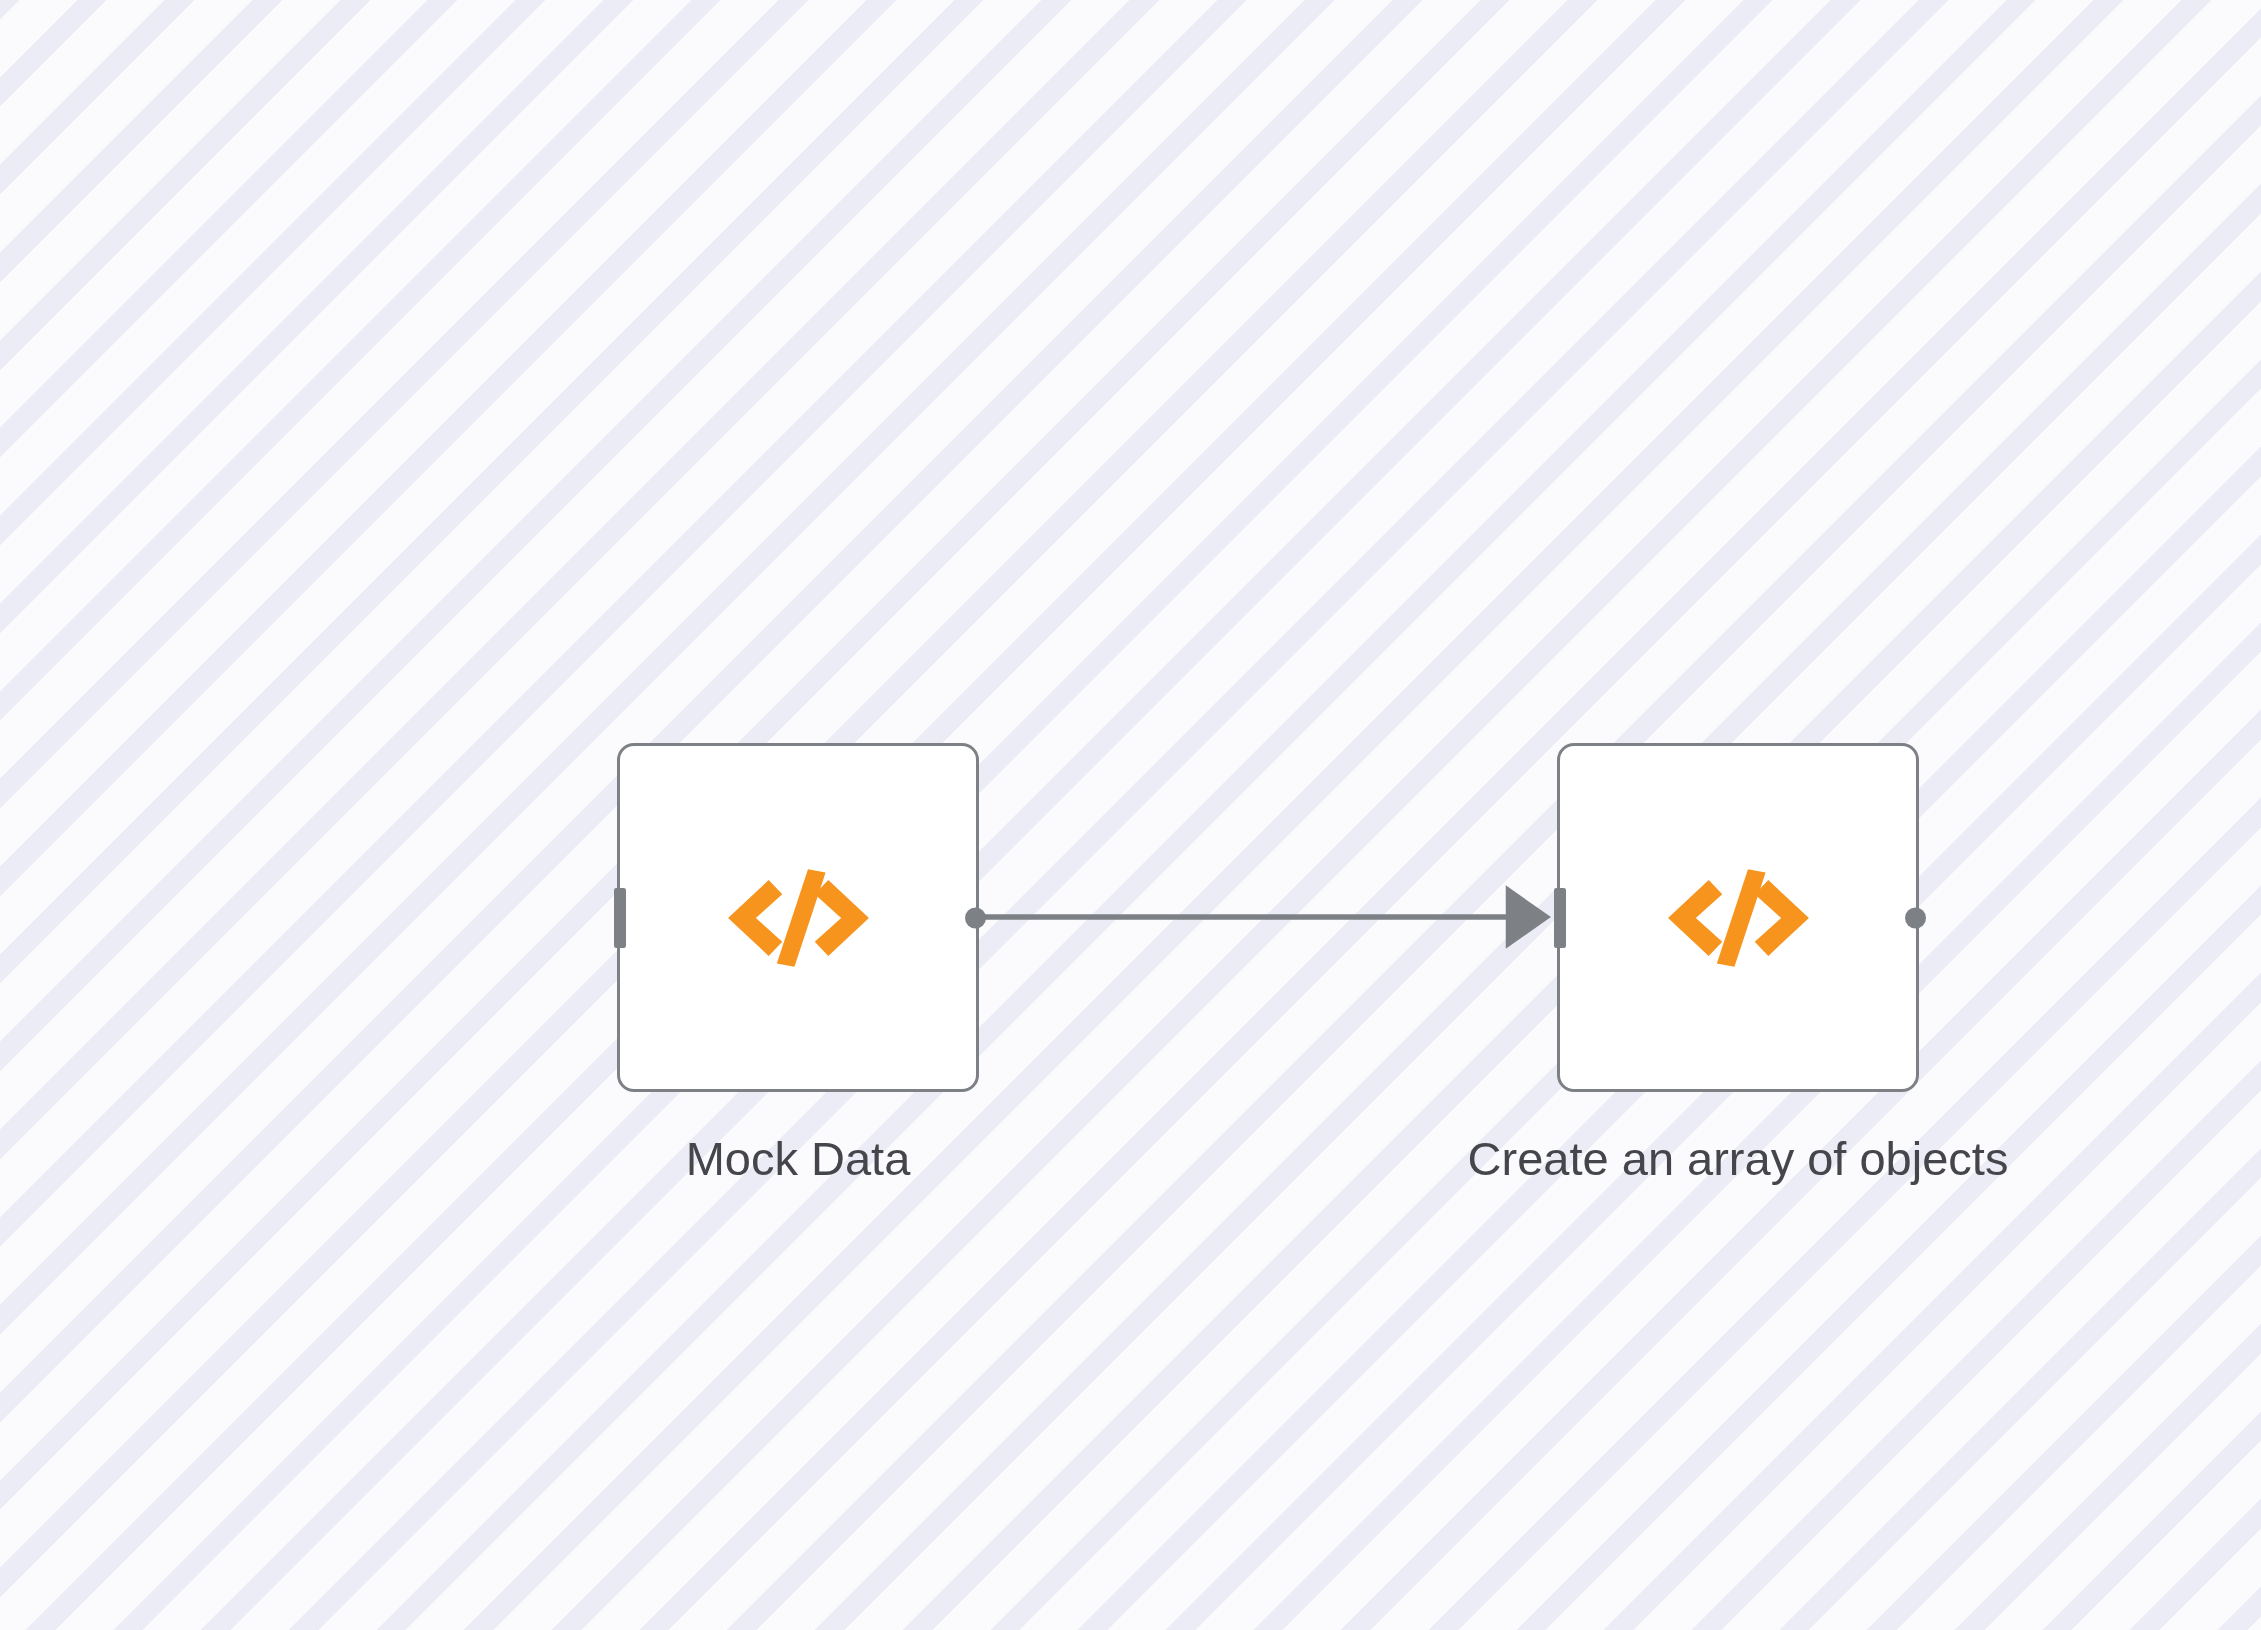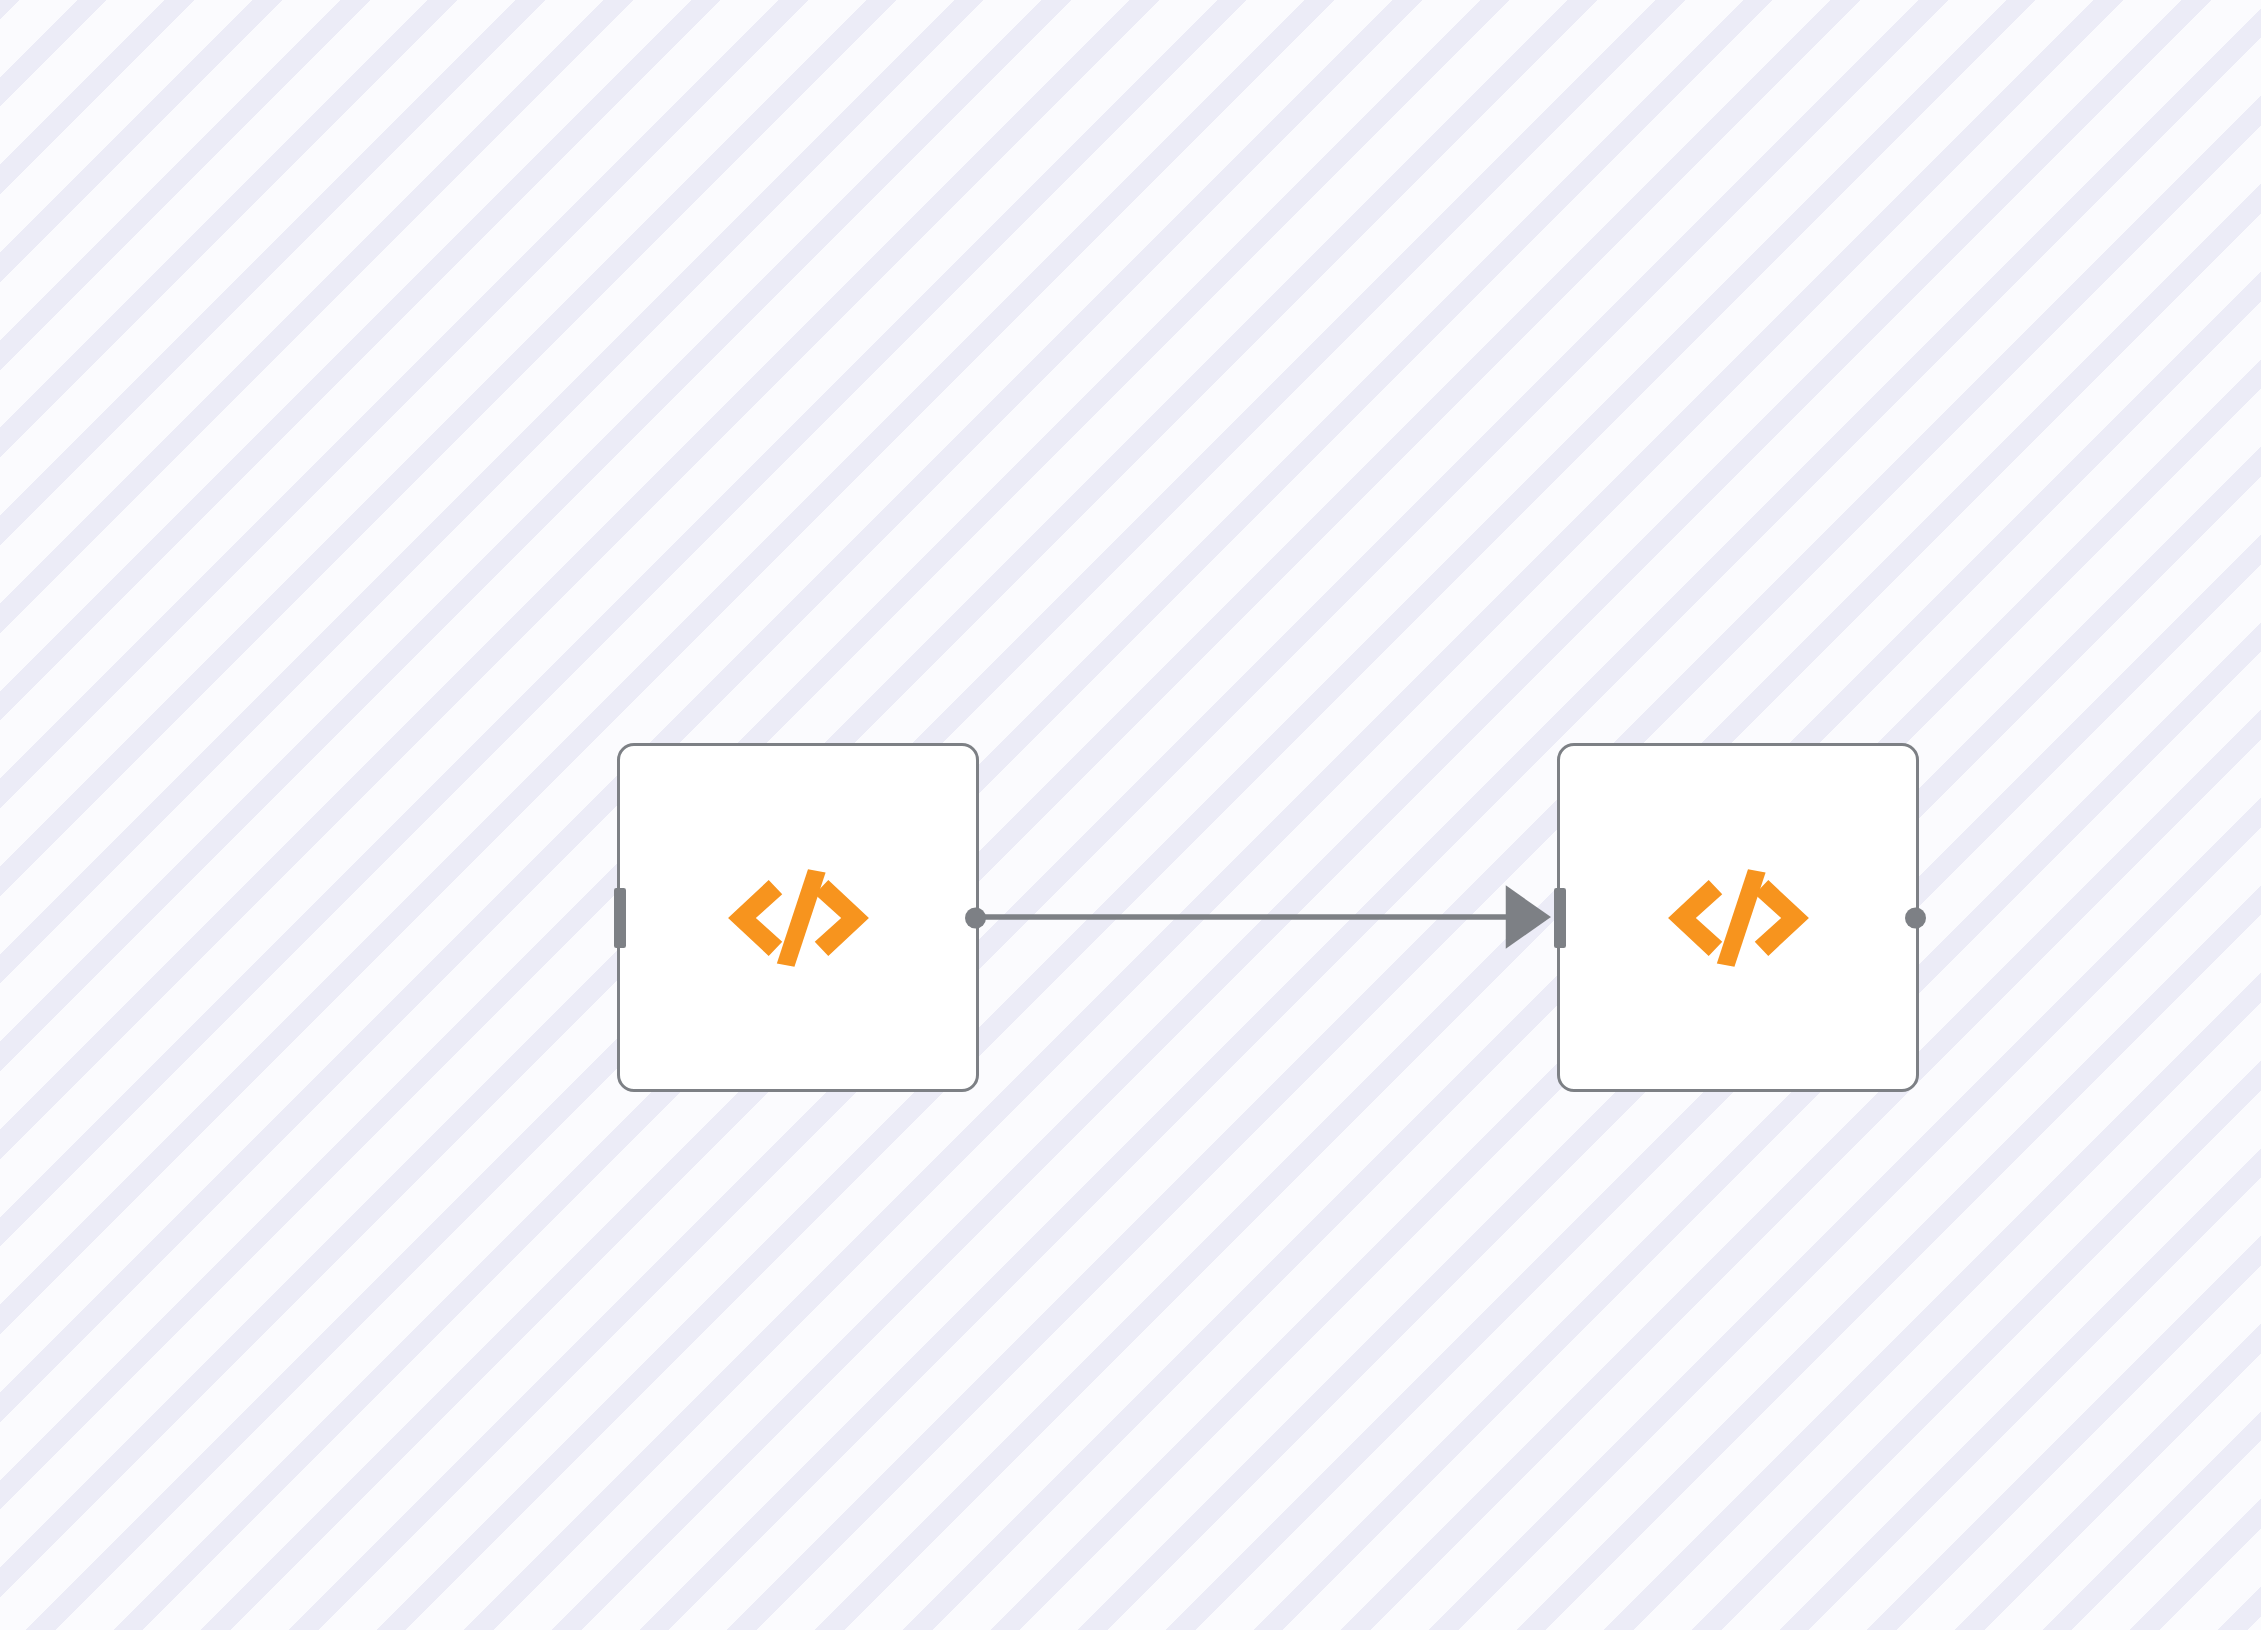--- a/index.html
+++ b/index.html
@@ -106,29 +106,31 @@
       <polygon fill="#f7941e" points="33,22 43,32.5 23.5,50 43,67.5 33,78 3,50"></polygon>
 
       <polygon fill="#f7941e" points="62,14 75,16.5 52,86 39,83.5"></polygon>
 
       <polygon fill="#f7941e" points="77,22 107,50 77,78 67,67.5 86.5,50 67,32.5"></polygon>
     </svg>
 
     <span class="port port-output"></span>
   </div>
 
+  <div class="node-label" style="left:617px; top:1133px; width:362px;">Mock Data</div>
 
   <div class="node" id="node-create-an-array-of-objects" style="left:1557px; top:743px; width:362px; height:349px;">
 
     <span class="port port-input"></span>
 
     <svg class="node-icon" viewBox="0 0 110 100">
       <polygon fill="#f7941e" points="33,22 43,32.5 23.5,50 43,67.5 33,78 3,50"></polygon>
       <polygon fill="#f7941e" points="62,14 75,16.5 52,86 39,83.5"></polygon>
       <polygon fill="#f7941e" points="77,22 107,50 77,78 67,67.5 86.5,50 67,32.5"></polygon>
     </svg>
 
     <span class="port port-output"></span>
   </div>
 
+  <div class="node-label" style="left:1376px; top:1133px; width:724px;">Create an array of objects</div>
 
 </div>
 
 
 </body></html>

